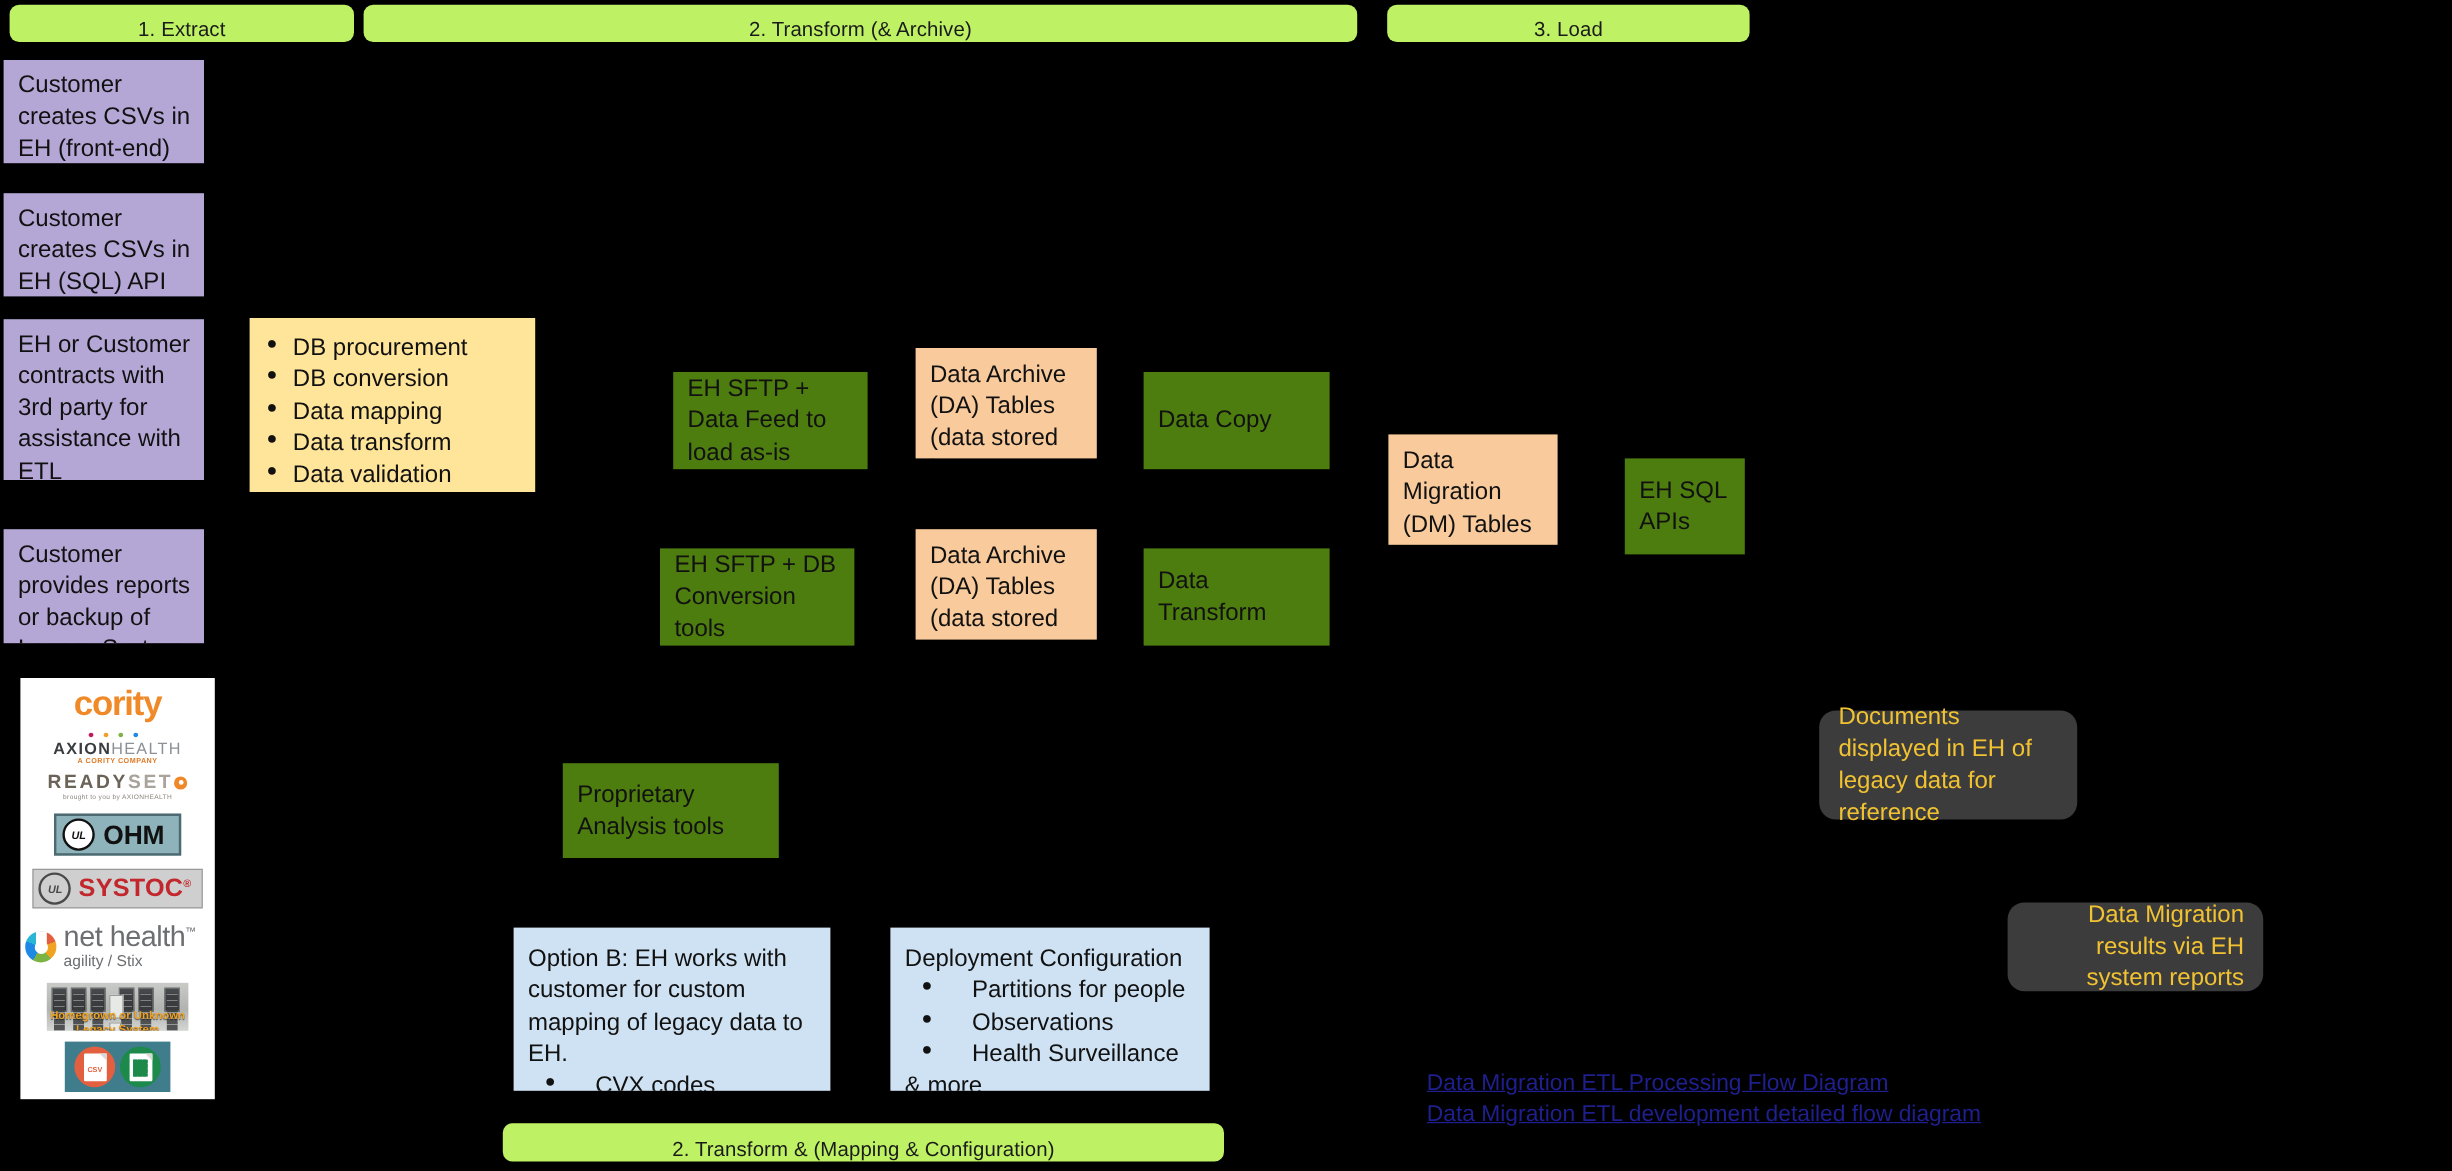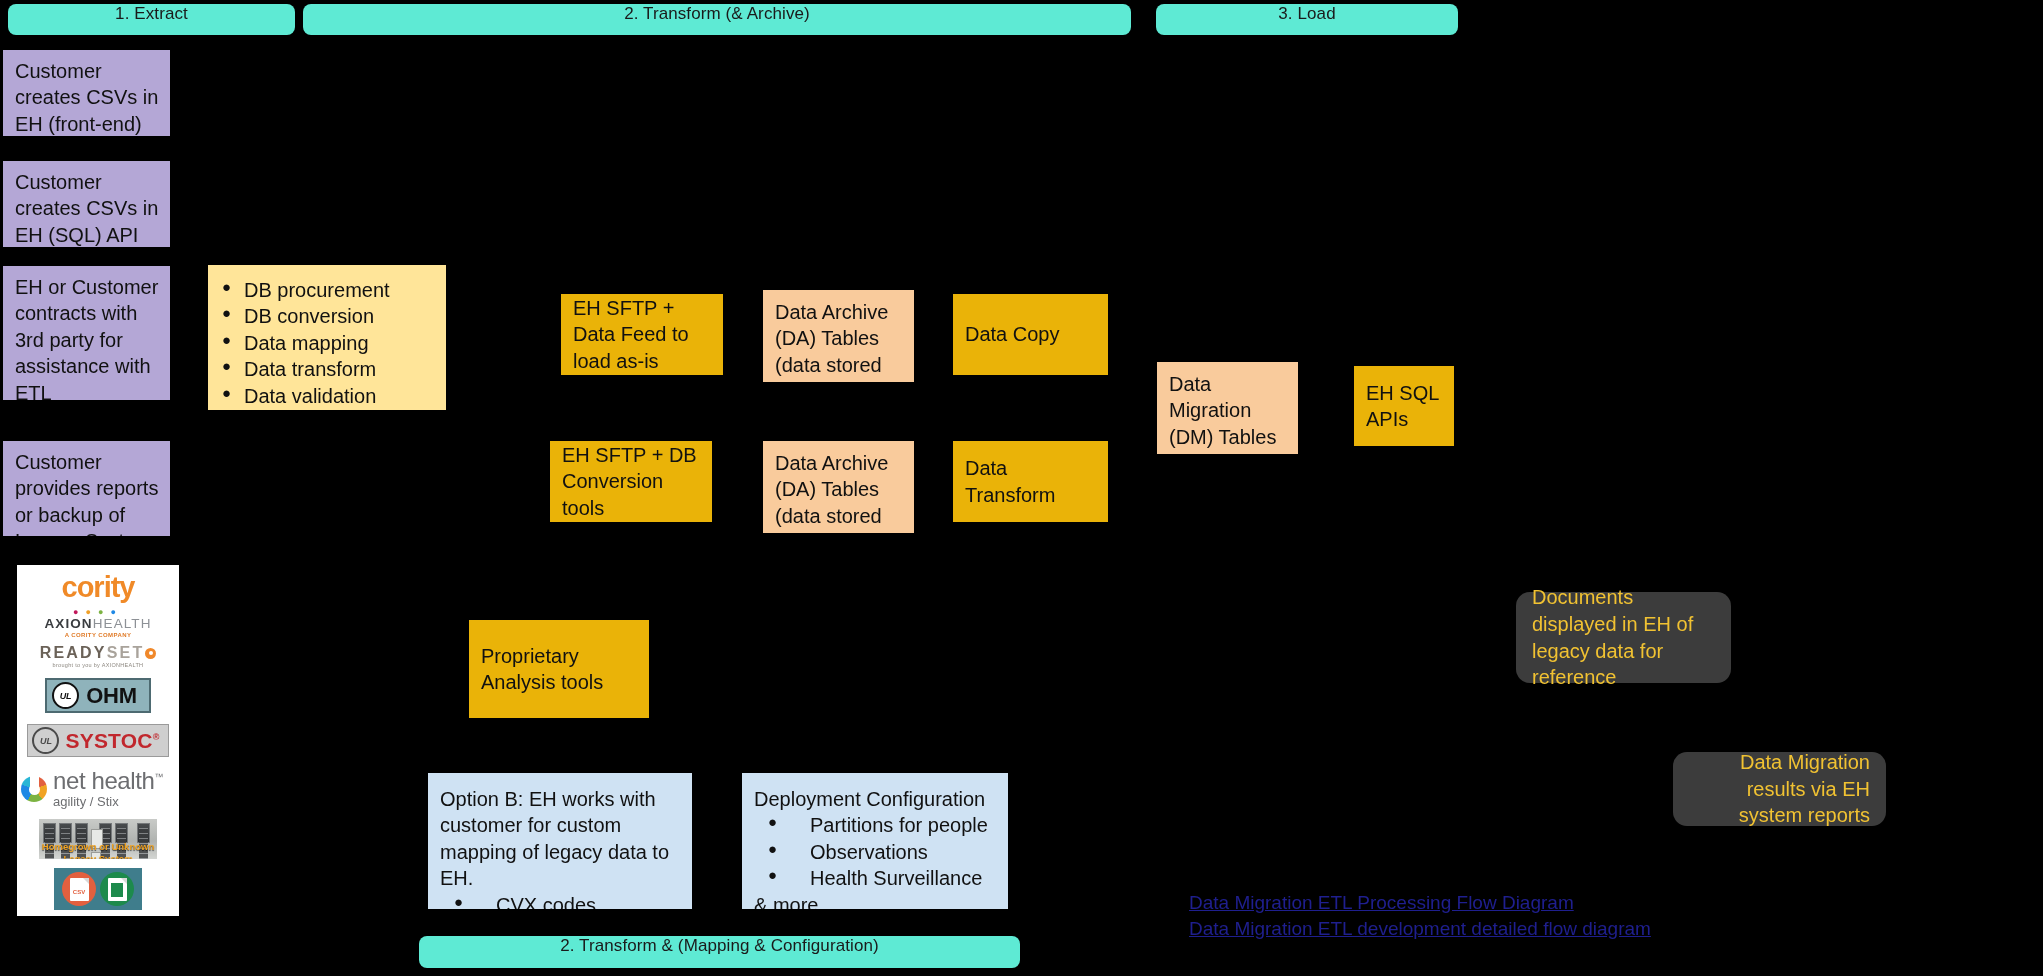--- a/index.html
+++ b/index.html
@@ -19,45 +19,45 @@
   #canvas {
     position: relative;
     width: 2043px;
     height: 976px;
     background: #000000;
   }
 
   
   .phase-bar {
     position: absolute;
-    background: #5eead4;
+    background: #bef264;
     border-radius: 8px;
     color: #1a1a1a;
     font-size: 17px;
     display: flex;
-    align-items: flex-start;
+    align-items: flex-end;
     justify-content: center;
     text-align: center;
     box-sizing: border-box;
     letter-spacing: .1px;
   }
 
   
   .box {
     position: absolute;
     box-sizing: border-box;
     font-size: 20px;
     line-height: 1.32;
     color: #111111;
     padding: 8px 10px 8px 12px;
     overflow: hidden;
   }
   .box.purple  { background: #b4a7d6; }
   .box.yellow  { background: #ffe599; }
-  .box.green   { background: #eab308; }
+  .box.green   { background: #4d7c0f; margin-top: 16px; }
   .box.orange  { background: #f9cb9c; }
   .box.blue    { background: #cfe2f3; }
 
   .box.vcenter {
     display: flex;
     flex-direction: column;
     justify-content: center;
   }
 
   .box ul {
@@ -411,21 +411,21 @@
   </div>
 
   <div class="box orange" style="left:763px; top:441px; width:151px; height:92px; padding-top:9px;">
     <span>Data Archive (DA) Tables (data stored long-term as-is)</span>
   </div>
 
   <div class="box green vcenter" style="left:953px; top:441px; width:155px; height:81px;">
     <span>Data Transform</span>
   </div>
 
-  <div class="box green vcenter" style="left:469px; top:620px; width:180px; height:98px;">
+  <div class="box green vcenter" style="left:469px; top:620px; width:180px; height:79px;">
     <span>Proprietary Analysis tools</span>
   </div>
 
   <div class="box orange" style="left:1157px; top:362px; width:141px; height:92px; padding-top:9px;">
     <span>Data Migration (DM) Tables (data staged for migration)</span>
   </div>
 
   <div class="box green vcenter" style="left:1354px; top:366px; width:100px; height:80px;">
     <span>EH SQL APIs</span>
   </div>

